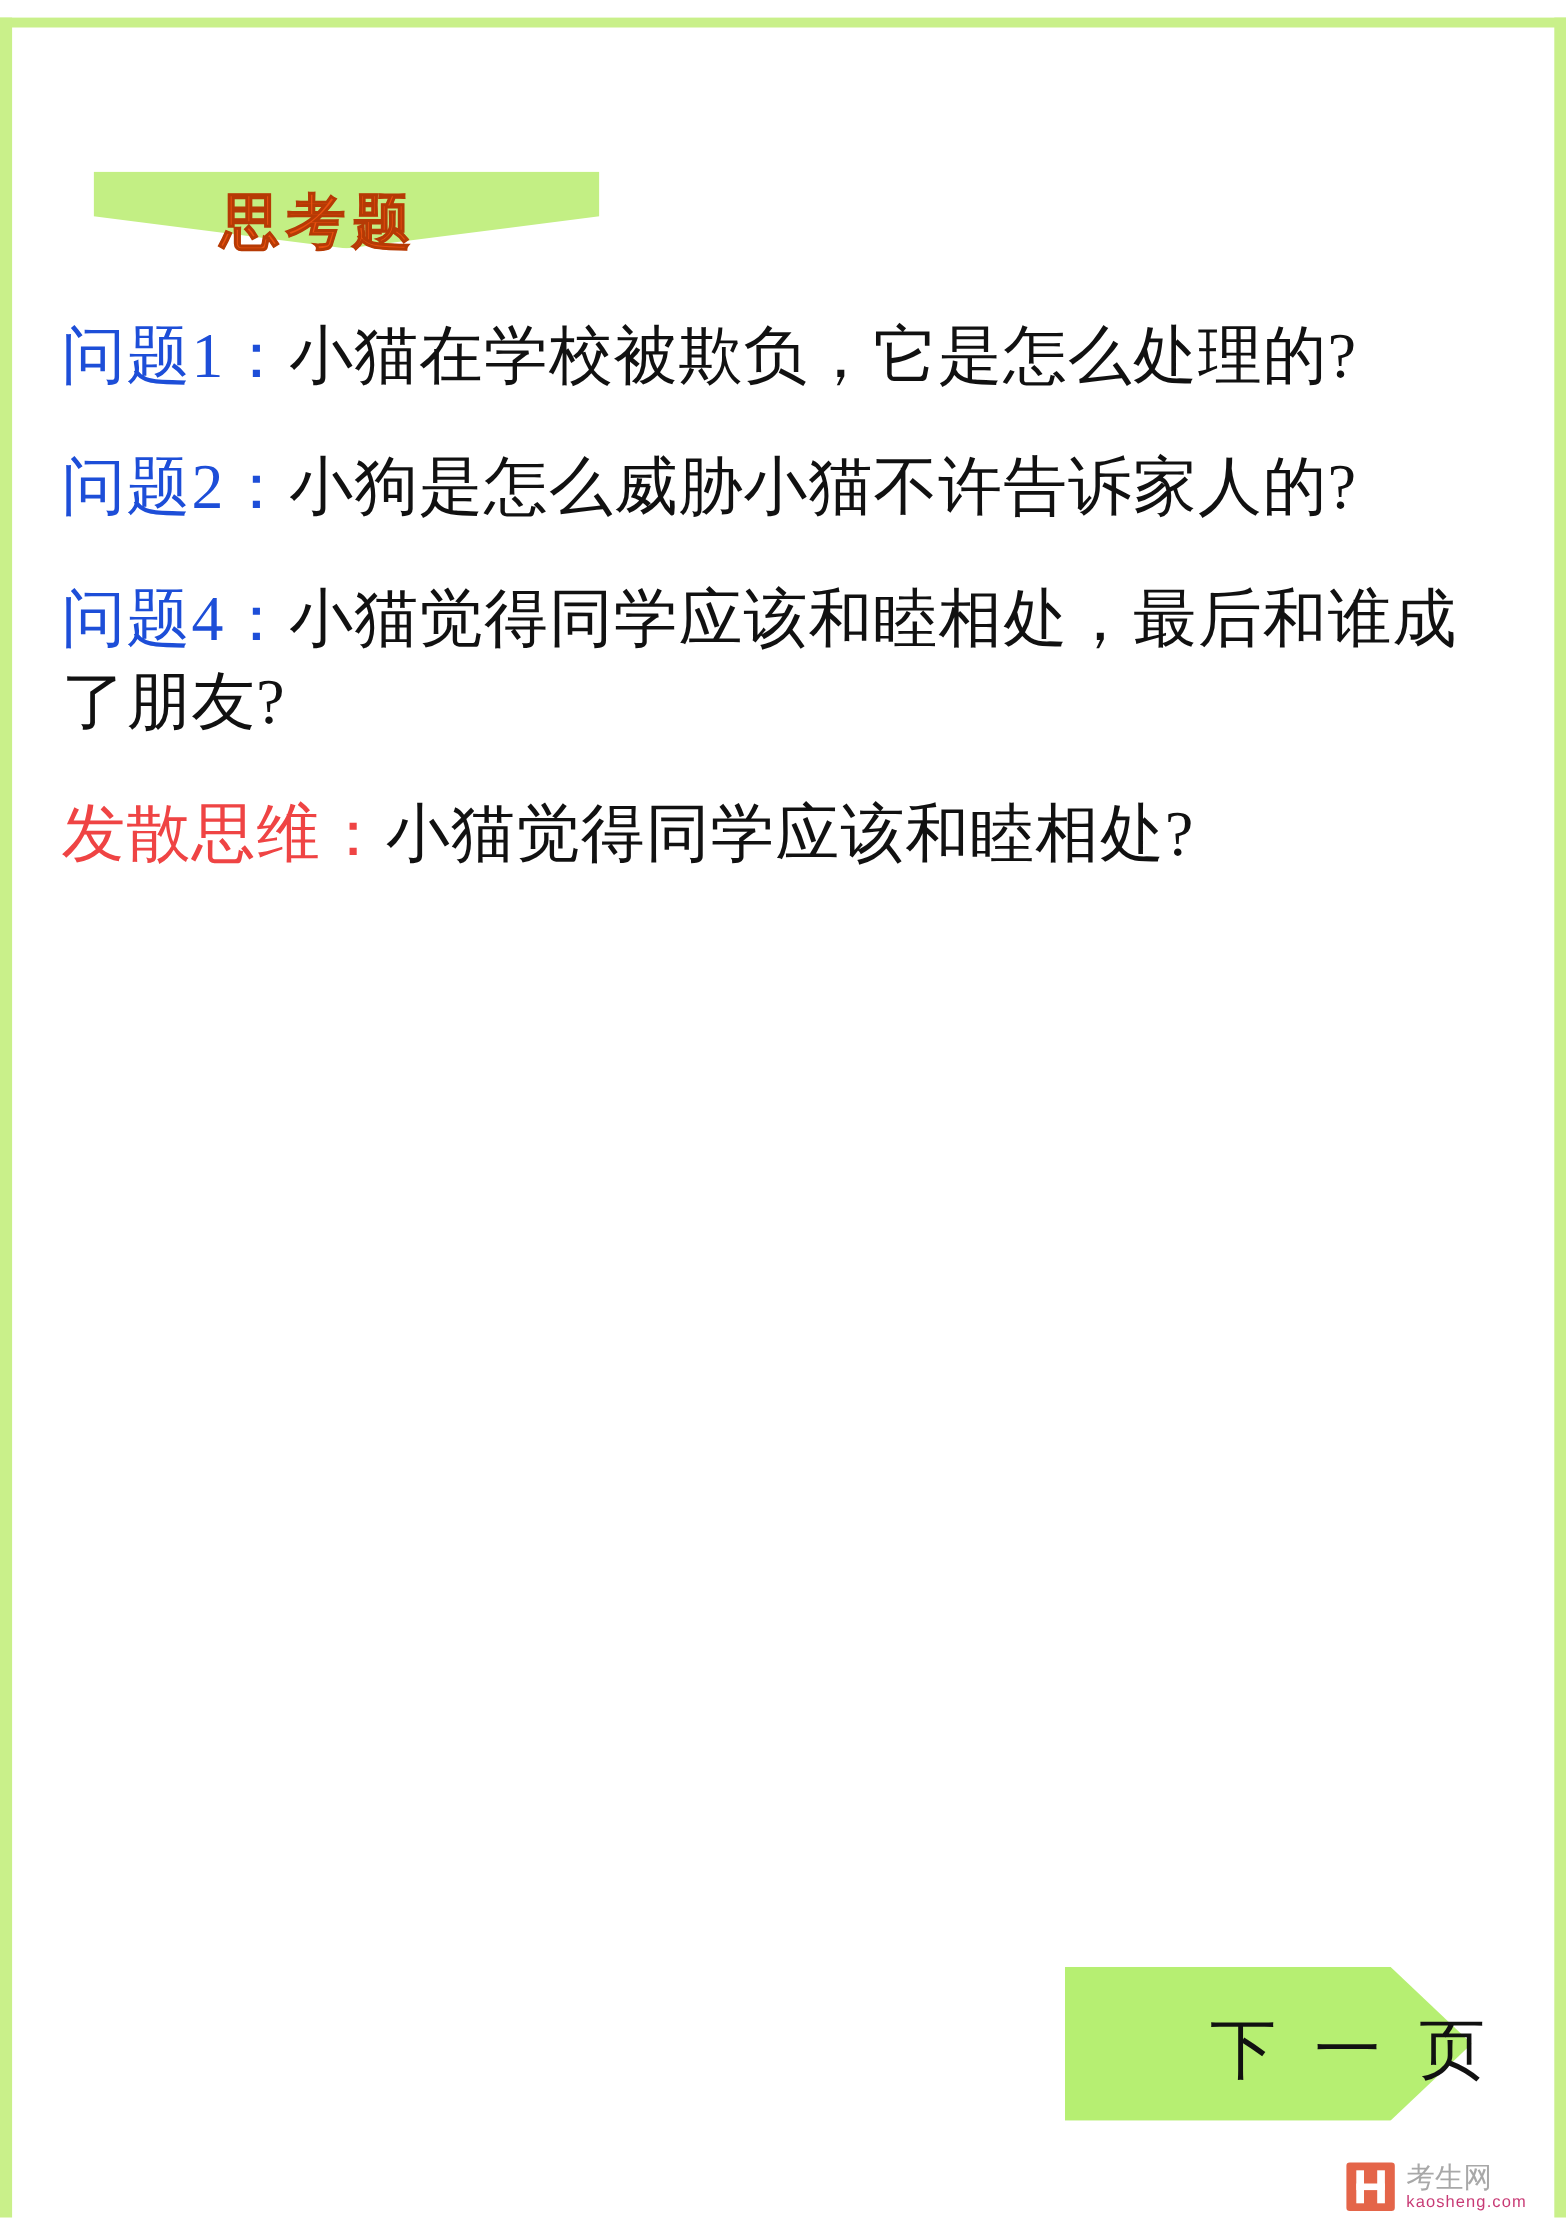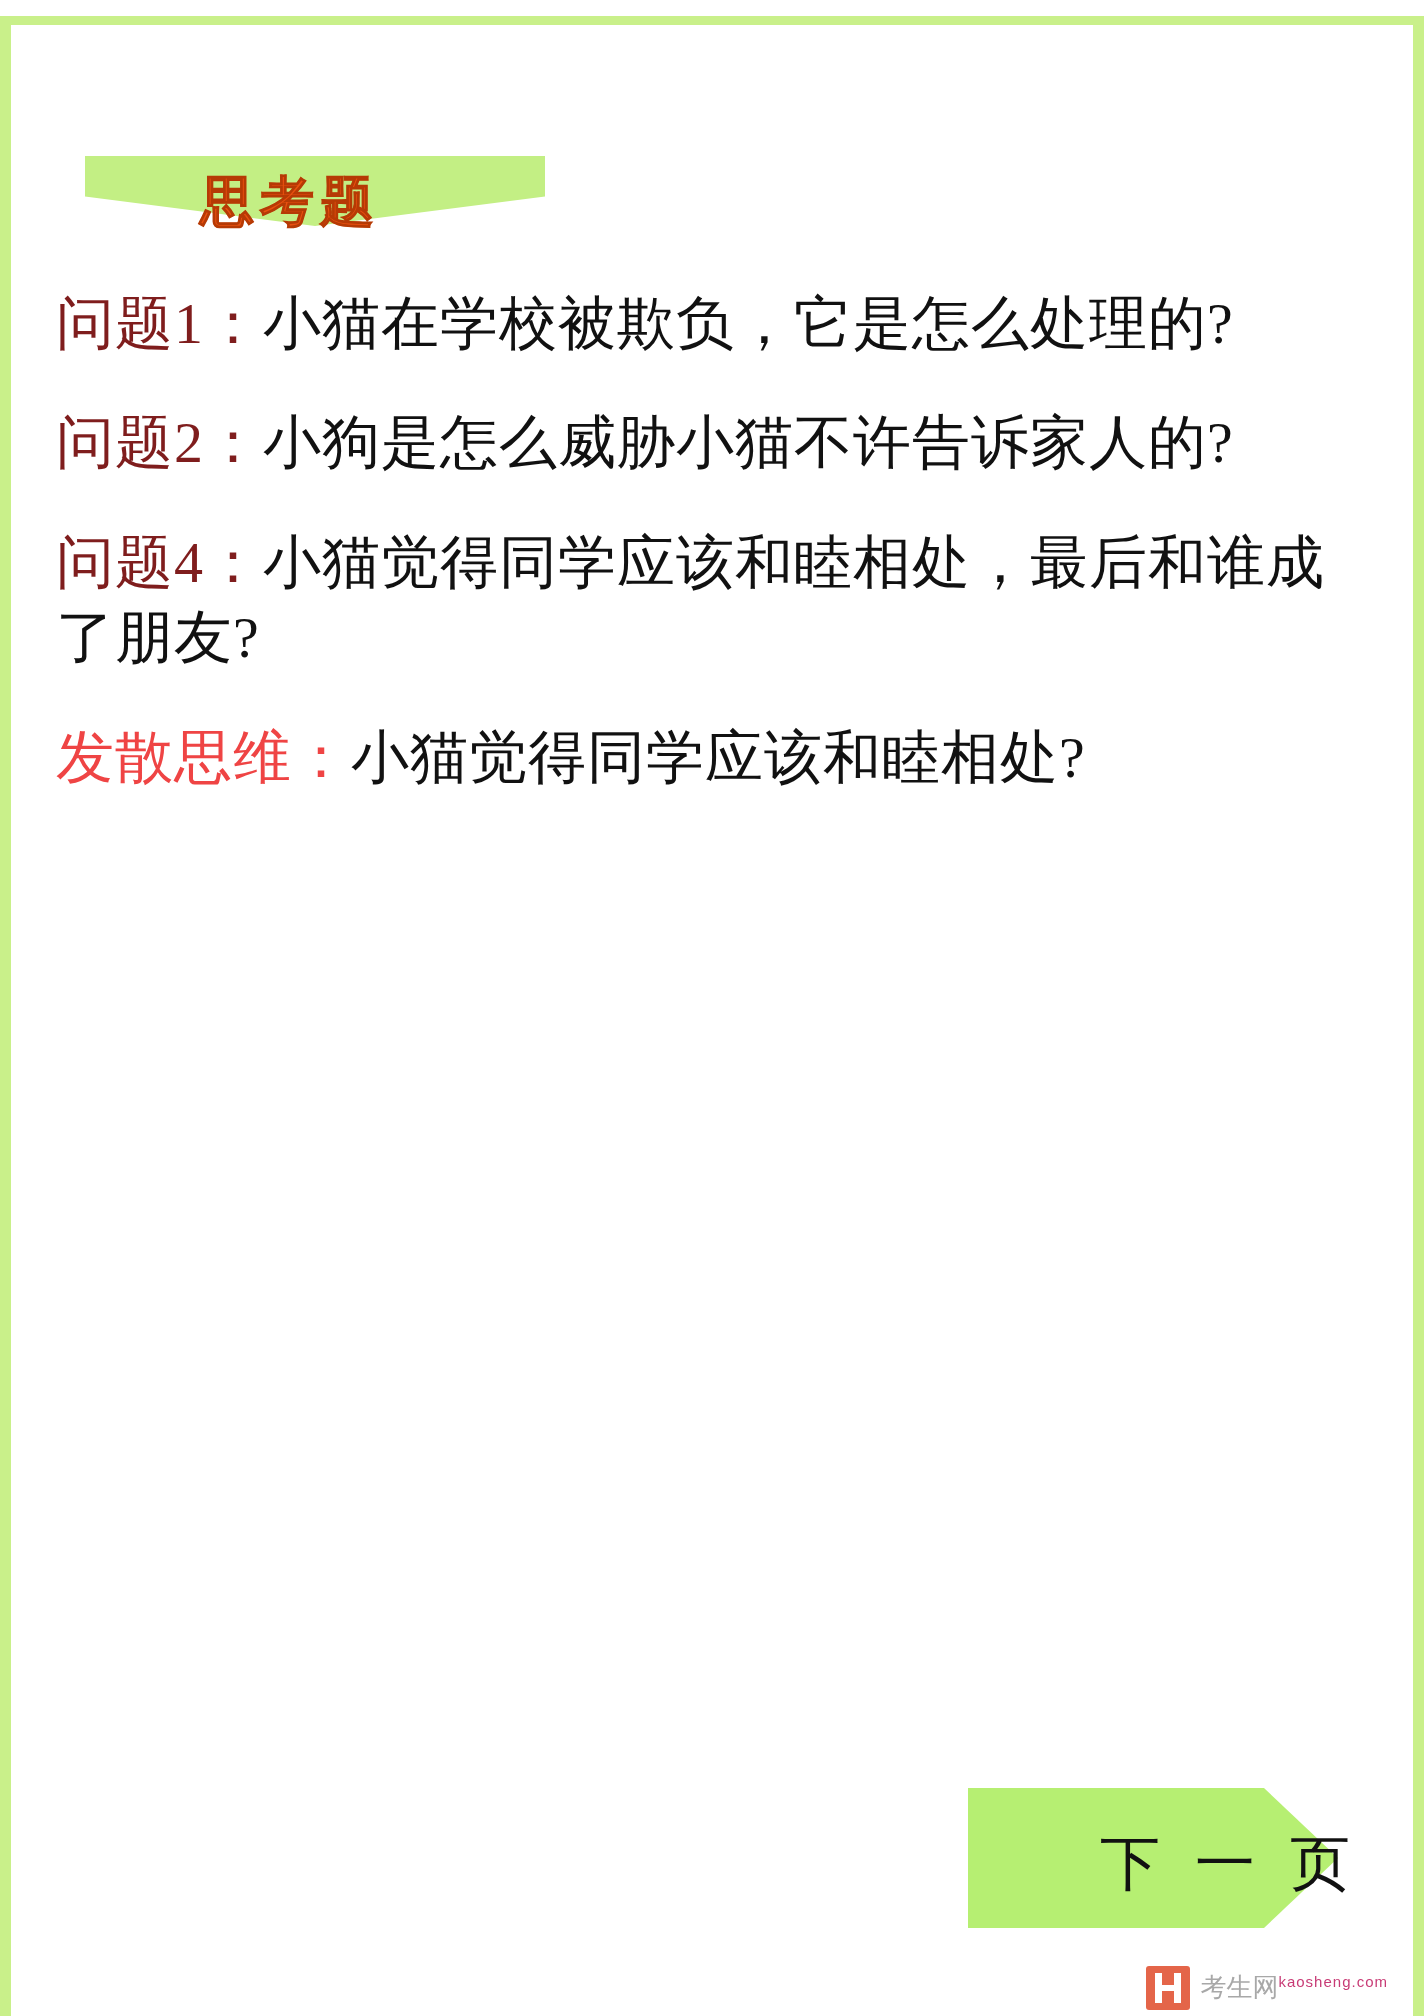--- a/index.html
+++ b/index.html
@@ -70,21 +70,21 @@
   }
   .q-line {
     font-size: 58px;
     line-height: 1.30;
     color: #111111;
     letter-spacing: 1px;
     font-family: "Liberation Serif", "DejaVu Serif", serif;
     word-break: break-all;
   }
   .q-label {
-    color: #7f1d1d;
+    color: #1d4ed8;
   }
   .q-label-red {
     color: #ef4444;
     font-weight: normal;
   }
 
   
   .next-arrow {
     position: absolute;
     left: 968px;
@@ -137,21 +137,21 @@
   .wm-logo-bar {
     position: absolute;
     left: 9px;
     top: 19px;
     width: 26px;
     height: 6px;
     background: #ffffff;
   }
   .wm-text {
     display: flex;
-    flex-direction: row;
+    flex-direction: column;
     line-height: 1.05;
   }
   .wm-name {
     font-size: 26px;
     color: #9a9a9a;
     font-family: "Liberation Sans", "DejaVu Sans", sans-serif;
   }
   .wm-url {
     font-size: 15px;
     color: #be185d;

